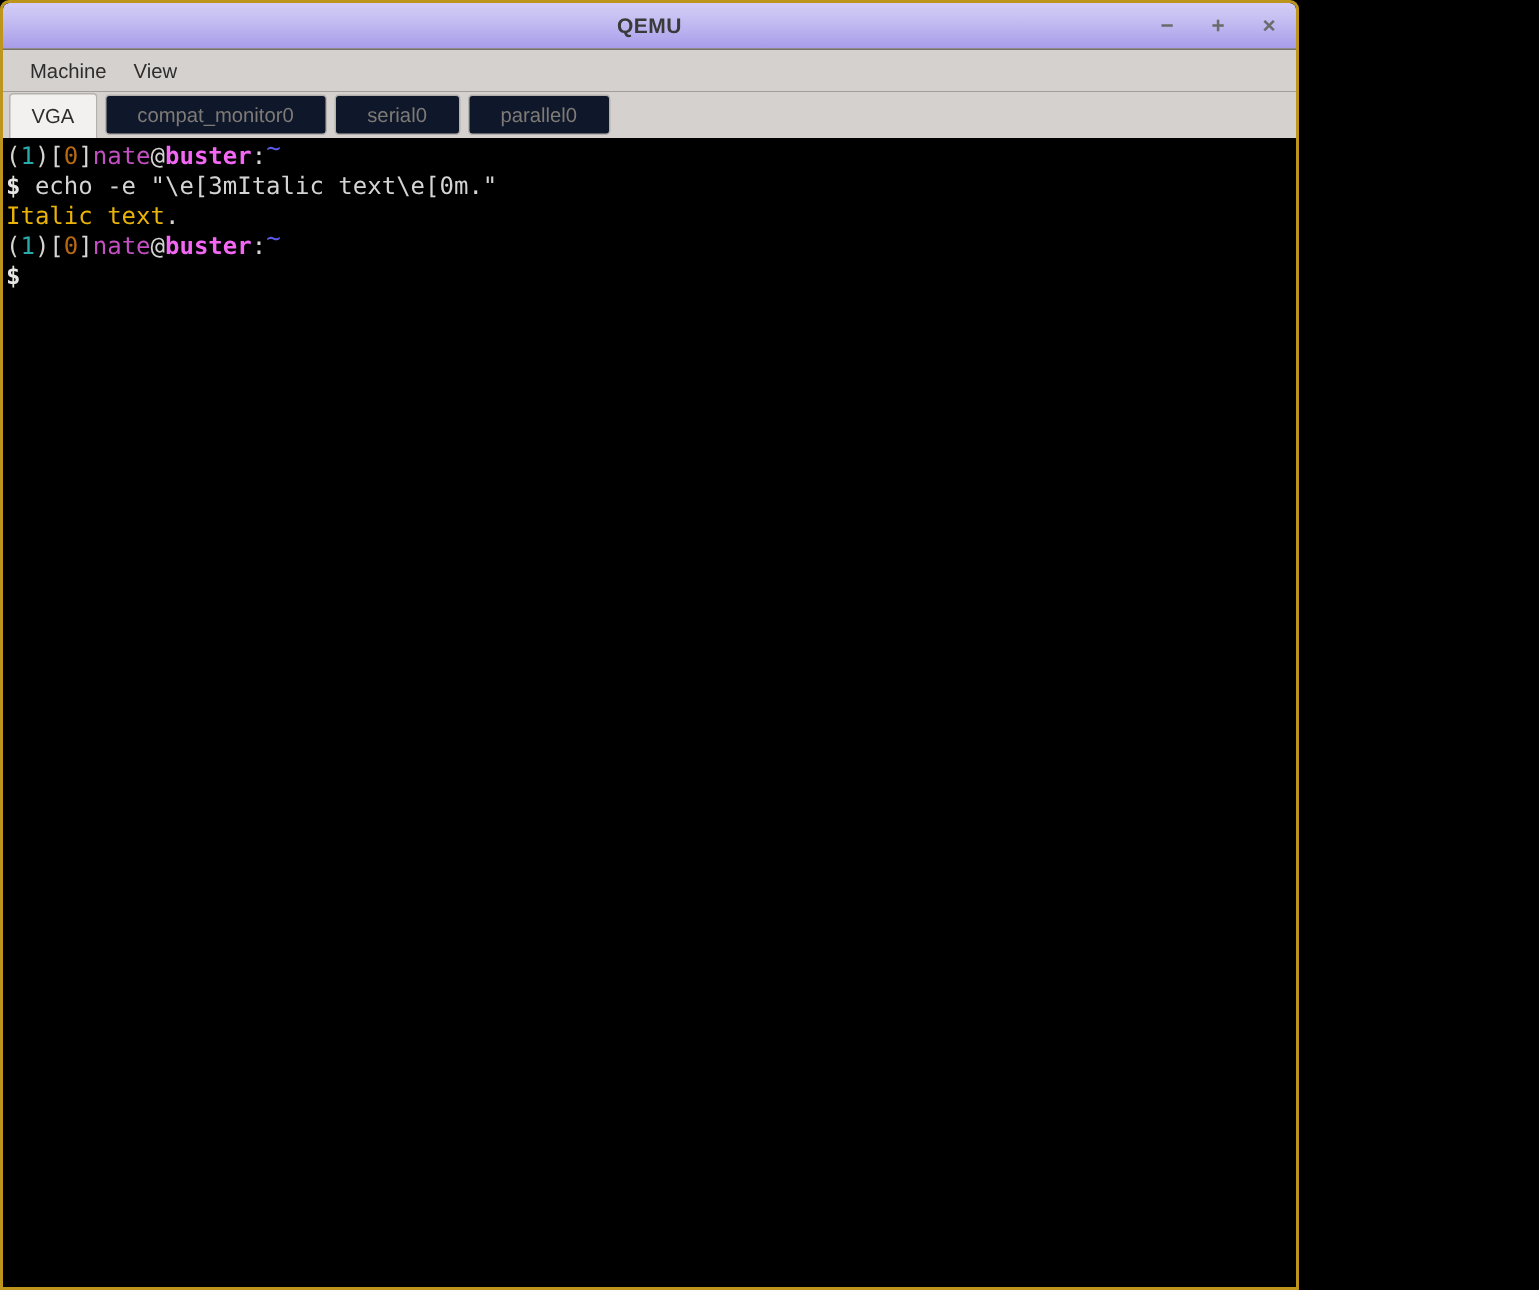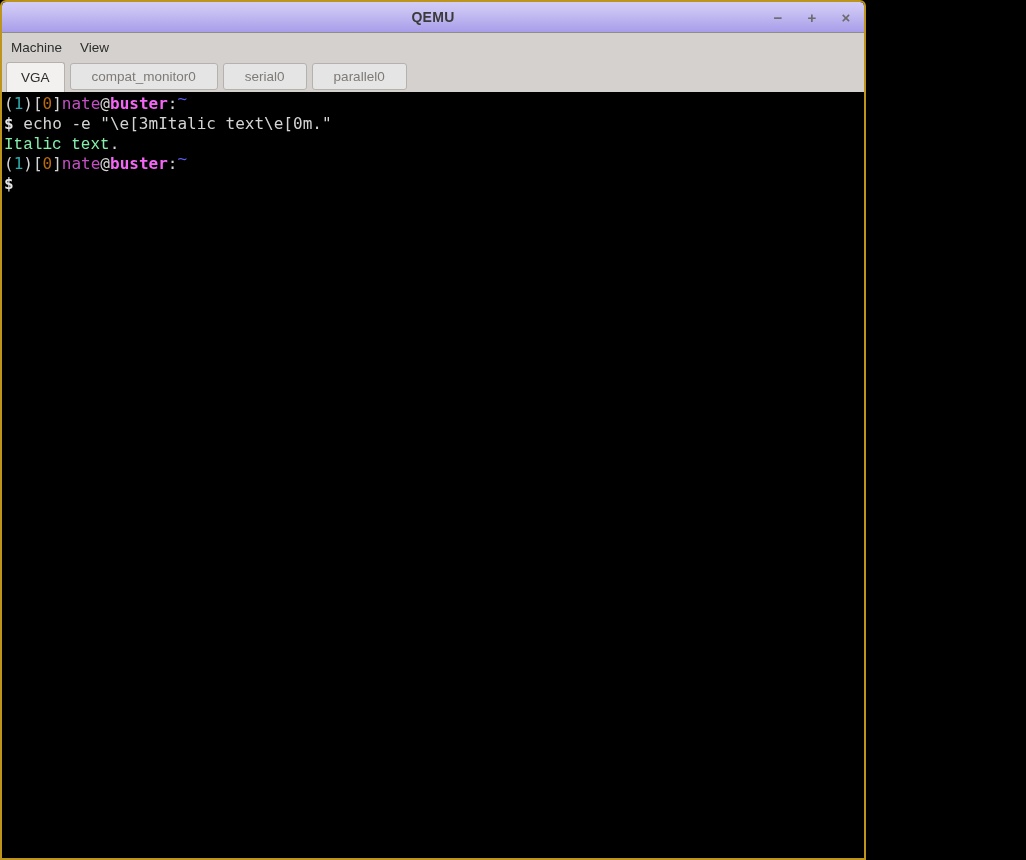--- a/index.html
+++ b/index.html
@@ -37,21 +37,21 @@
     display: flex; align-items: center; justify-content: center;
     color: #6b6b6b; font-size: 15px; font-weight: bold;
     cursor: default; line-height: 1;
   }
 
   
   .menubar {
     height: 28px; flex: 0 0 28px;
     background: #d5d1ce;
     display: flex; align-items: center;
-    padding-left: 0;
+    padding-left: 9px;
   }
   .menu-item {
     font-size: 13.5px; color: #2d2d2d;
     padding: 4px 9px;
     cursor: default;
   }
 
   
   .tabbar {
     height: 31px; flex: 0 0 31px;
@@ -63,21 +63,21 @@
     font-size: 13.5px;
     border: 1px solid #b5b1ad;
     border-bottom: none;
     border-radius: 3px 3px 0 0;
     margin-right: 5px;
     display: flex; align-items: center; justify-content: center;
     cursor: default;
     margin-top: 28px;
   }
   .tab.inactive {
-    background: #e5e5e5;
+    background: #0f172a;
     color: #7e7a76;
     height: 27px;
     padding: 0 21px;
     margin-bottom: 2px;
     border-radius: 3px;
     border-bottom: 1px solid #b5b1ad;
   }
   .tab.active {
     background: #f2f1ef;
     color: #2d2d2d;
@@ -98,21 +98,21 @@
   }
   .term-line { white-space: pre; height: 20px; }
 
   .seg-fg            { color: #d4d4d4; }
   .seg-fg-bold       { color: #e6e6e6; font-weight: bold; }
   .seg-cyan          { color: #2aabab; }
   .seg-orange        { color: #b96a10; }
   .seg-magenta       { color: #c34fc3; }
   .seg-magenta-bold  { color: #f467f4; font-weight: bold; }
   .seg-blue-raised   { color: #5c5cee; position: relative; top: -5px; display: inline-block; }
-  .seg-green         { color: #86efac; font-family: Liberation Mono, monospace; }
+  .seg-green         { color: #eab308; }
 </style>
 </head>
 <body>
 
 <div class="window">
 
   <div class="titlebar">
     <div class="title">QEMU</div>
     <div class="win-controls">
       <span class="win-btn">−</span>

